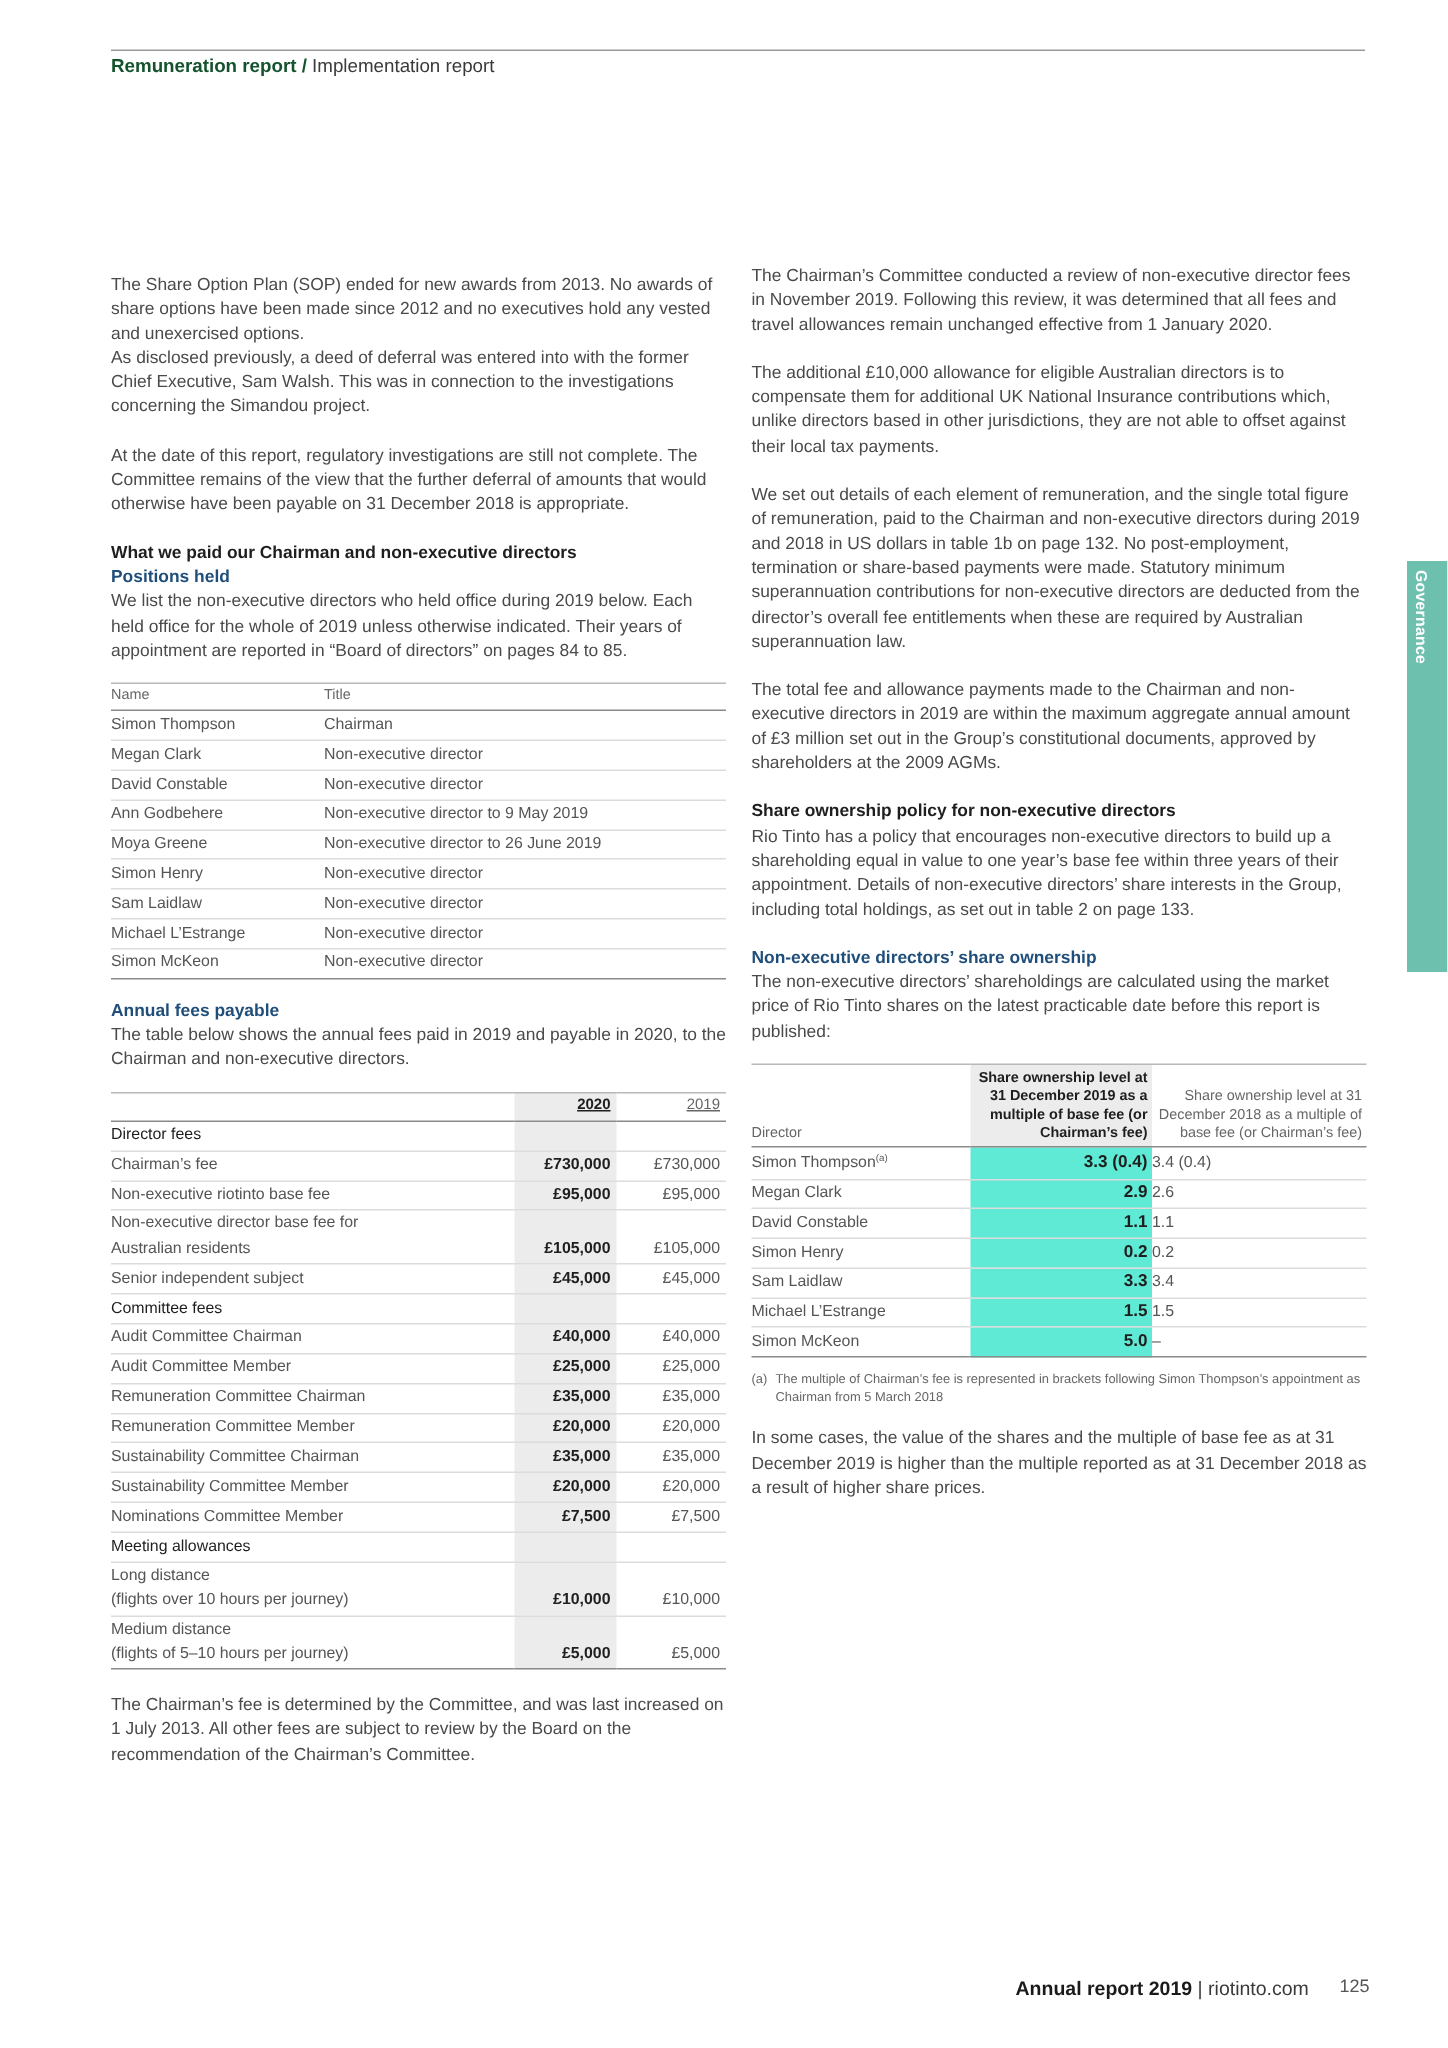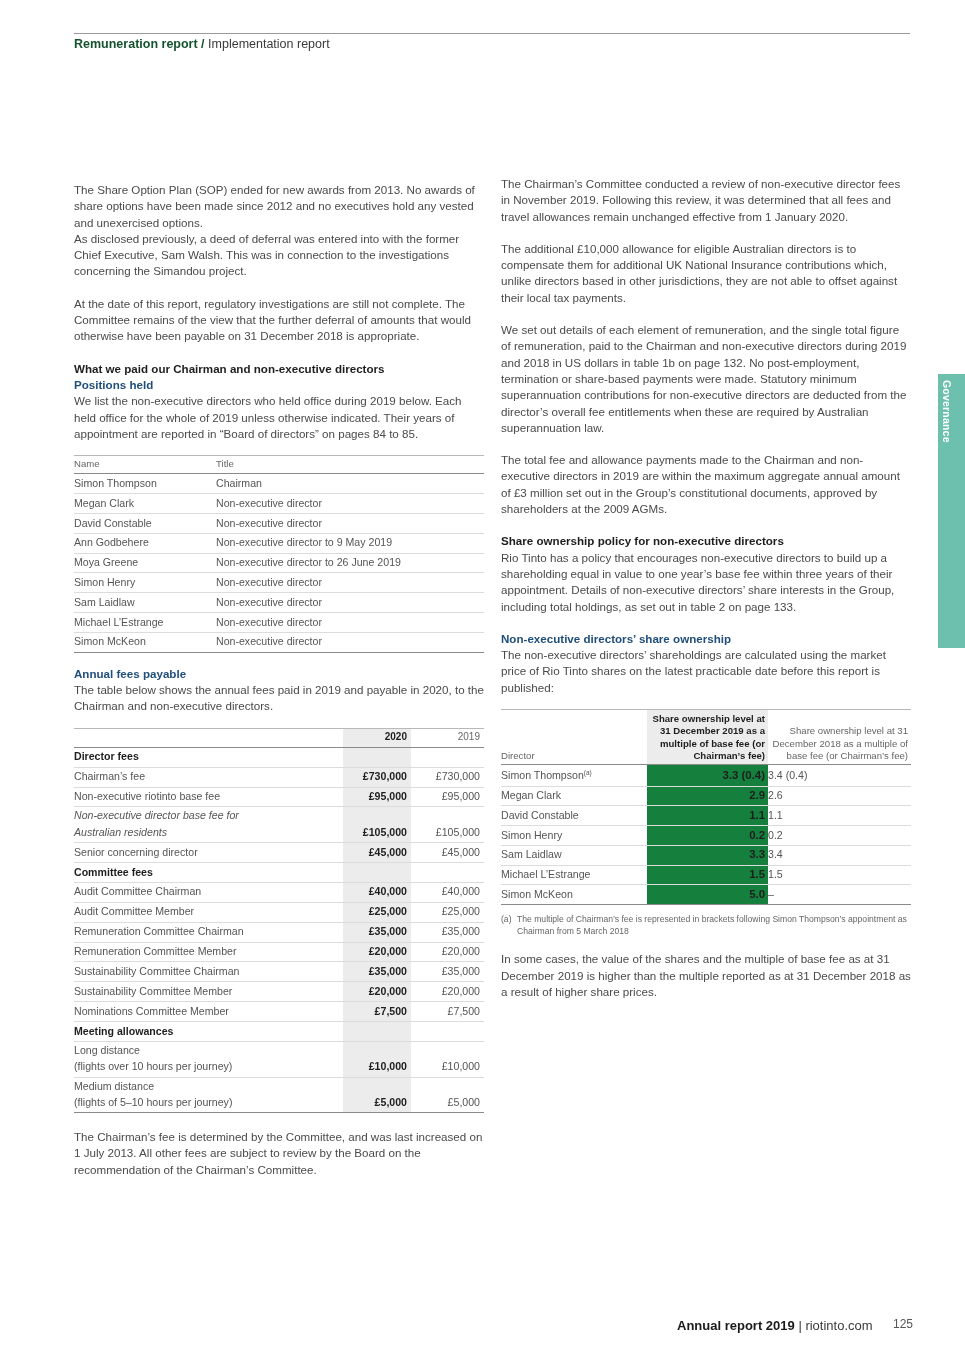--- a/index.html
+++ b/index.html
@@ -24,40 +24,40 @@
 
   
   .pos-table { margin-top: 13px; border-top: 1px solid #b8b8b8; border-bottom: 1.5px solid #8a8a8a; }
   .pos-table th { font-weight: normal; text-align: left; font-size: 9.6px; color: #666; height: 16px; border-bottom: 1.5px solid #8a8a8a; padding-bottom: 1px; }
   .pos-table td { height: 19.8px; border-bottom: 1px solid #dcdcdc; padding-bottom: 2px; }
   .pos-table tr:last-child td { border-bottom: none; }
   .pos-table .c1 { width: 142px; }
 
   
   .fee-table { margin-top: 13px; border-top: 1px solid #b8b8b8; border-bottom: 1.5px solid #8a8a8a; }
-  .fee-table th { font-weight: normal; height: 19px; border-bottom: 1.5px solid #8a8a8a; padding-bottom: 2px; }
+  .fee-table th { font-weight: normal; height: 19px; border-bottom: 1.5px solid #8a8a8a; padding-bottom: 2px; text-decoration: underline; }
   .fee-table td { height: 19.9px; border-bottom: 1px solid #dcdcdc; padding-bottom: 2px; }
   .fee-table tr.tall td { height: 34px; }
-  .fee-table tr.section td { color: #1e1e1e; font-weight: bold; border-bottom: 1px solid #dcdcdc; }
+  .fee-table tr.section td { color: #1e1e1e; font-weight: normal; border-bottom: 1px solid #dcdcdc; }
   .fee-table tr.section-after td { border-top: 1.5px solid #8a8a8a; }
   .fee-table tr:last-child td { border-bottom: none; }
   .fee-table .cur { width: 68px; text-align: right; background: #ececec; font-weight: bold; color: #1e1e1e; padding-right: 4px; }
   .fee-table .prev { width: 73px; text-align: right; padding-right: 4px; }
   .fee-table th.cur { font-size: 10px; }
   .fee-table th.prev { font-size: 10px; color: #666; }
 
   
   .own-table { margin-top: 13px; border-top: 1px solid #b8b8b8; border-bottom: 1.5px solid #8a8a8a; }
   .own-table th { font-weight: normal; font-size: 9.6px; line-height: 12.3px; padding-bottom: 2px; border-bottom: 1.5px solid #8a8a8a; height: 54px; }
   .own-table th.dir { text-align: left; color: #666; }
   .own-table th.cur { text-align: right; background: #ececec; font-weight: bold; color: #1e1e1e; width: 121px; padding-right: 3px; padding-top: 3px; }
   .own-table th.prev { text-align: right; color: #666; width: 143px; padding-right: 3px; }
   .own-table td { height: 19.8px; border-bottom: 1px solid #dcdcdc; padding-bottom: 2px; }
   .own-table tr:last-child td { border-bottom: none; }
-  .own-table td.cur { text-align: right; background: #15803d; font-weight: bold; color: #1e1e1e; font-size: 11.4px; padding-right: 3px; }
+  .own-table td.cur { text-align: right; background: #5eead4; font-weight: bold; color: #1e1e1e; font-size: 11.4px; padding-right: 3px; }
   .own-table td.prev { padding-right: 3px; }
   sup { font-size: 6.5px; vertical-align: 4px; }
 
   .footnote { margin-top: 9px; font-size: 8.6px; line-height: 11.5px; color: #666; display: flex; }
   .footnote .fn-mark { width: 16px; flex: none; }
 
   .side-tab { position: absolute; left: 938px; top: 374px; width: 27px; height: 274px; background: #6dbfae; }
   .side-tab span { position: absolute; left: 3px; top: 6px; writing-mode: vertical-rl; color: #ffffff; font-size: 10.5px; font-weight: bold; letter-spacing: 0.2px; }
 
   .footer { position: absolute; top: 1318px; left: 677px; font-size: 13px; color: #3a3a3a; }
@@ -151,26 +151,26 @@
           <td>Chairman’s fee</td>
           <td class="cur">£730,000</td>
           <td class="prev">£730,000</td>
         </tr>
       <tr>
           <td>Non-executive riotinto base fee</td>
           <td class="cur">£95,000</td>
           <td class="prev">£95,000</td>
         </tr>
       <tr class="tall">
-          <td style="padding-right:72px;font-style:italic;">Non-executive director base fee for Australian residents</td>
+          <td style="padding-right:72px;">Non-executive director base fee for Australian residents</td>
           <td class="cur">£105,000</td>
           <td class="prev">£105,000</td>
         </tr>
       <tr>
-          <td>Senior concerning director</td>
+          <td>Senior independent subject</td>
           <td class="cur">£45,000</td>
           <td class="prev">£45,000</td>
         </tr>
 
       <tr class="section section-after">
         <td>Committee fees</td>
           <td class="cur"></td>
           <td class="prev"></td>
       </tr>
       <tr>

